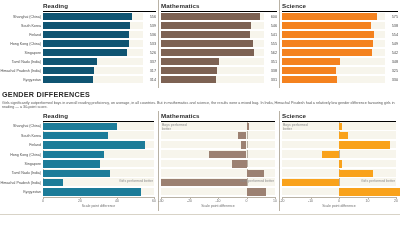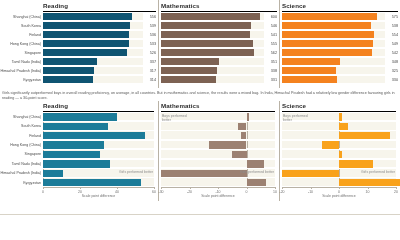--- a/index.html
+++ b/index.html
@@ -266,20 +266,21 @@
           <div class="ttrack">
               <div class="tbar" style="width: 53.2258%; background: rgb(244, 130, 31);"></div>
             </div>
           <div class="tval">330</div>
         </div>
       </div>
     </div>
   </div>
 
   <div class="mid">
+    <div class="kicker">GENDER DIFFERENCES</div>
     <div class="dek">Girls significantly outperformed boys in overall reading proficiency, on average, in all countries. But in mathematics and science, the results were a mixed bag. In India, Himachal Pradesh had a relatively low gender difference favouring girls in reading — a 30-point score.</div>
   </div>
 
   <div class="bot-panel">
 
     <div class="panel-col" style="width:158px;padding:1px 4px 0 0;">
       <div class="title-row" style="padding-left:43px;">
         <div class="chart-title" style="flex:1;">Reading</div>
       </div>
       <div class="bchart" id="b0">

